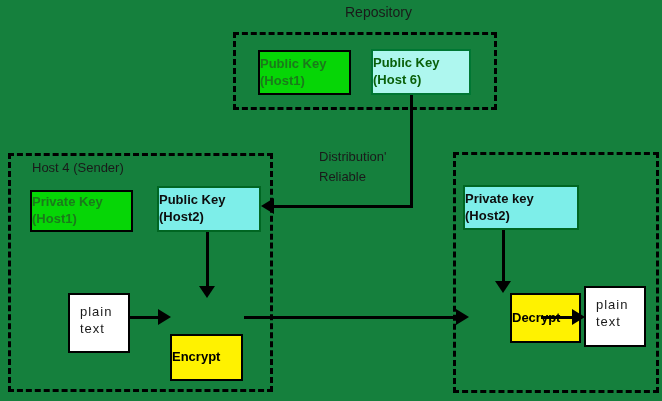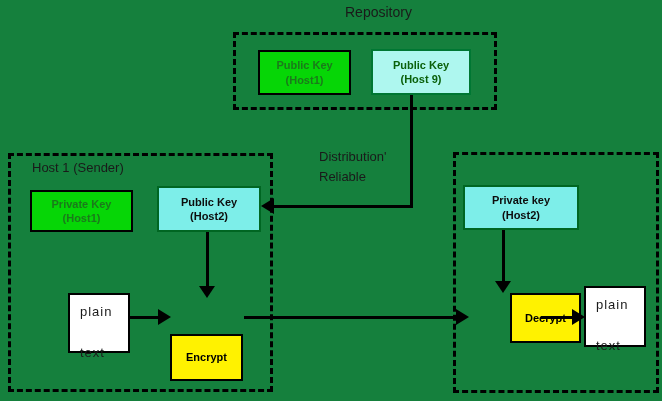--- a/index.html
+++ b/index.html
@@ -3,31 +3,31 @@
 <meta charset="utf-8">
 <style>
   html,body { margin:0; padding:0; background:#ffffff; }
   .canvas {
     position:relative; width:662px; height:401px; background:#15803d;
     font-family:"Liberation Sans", sans-serif; overflow:hidden;
   }
   .dashed-box { position:absolute; border:3px dashed #000; box-sizing:border-box; }
   .node {
     position:absolute; border:2px solid #000; box-sizing:border-box;
-    display:flex; flex-direction:column; align-items:center; justify-content:center;
-    text-align:center; font-size:11px; line-height:1.3;
+    display:flex; flex-direction:column; align-items:flex-start; justify-content:center;
+    text-align:center; font-size:13px; line-height:1.3;
   }
   .green     { background:#06d606; color:#1b7a1b; font-weight:bold; }
   .cyan-pale { background:#aef7ef; color:#0a600a; font-weight:bold; border-color:#073; }
   .cyan      { background:#7deee9; color:#0d0d0d; font-weight:bold; border-color:#062; }
   .yellow    { background:#fff200; color:#000;    font-weight:bold; }
   .white-box {
     background:#fff; color:#1a1a1a; font-weight:normal;
     align-items:flex-start; justify-content:flex-start;
-    padding:9px 0 0 10px; letter-spacing:1px; font-size:13px;gap:24px;
+    padding:9px 0 0 10px; letter-spacing:1px; font-size:13px;
   }
   .label { position:absolute; color:#1a1a1a; font-size:13px; white-space:nowrap; }
   .title14 { font-size:14px; }
   .hline, .vline { position:absolute; background:#000; }
   .arrow { position:absolute; width:0; height:0; }
   .arr-left  { border-top:8px solid transparent; border-bottom:8px solid transparent; border-right:13px solid #000; }
   .arr-right { border-top:8px solid transparent; border-bottom:8px solid transparent; border-left:13px solid #000; }
   .arr-down  { border-left:8px solid transparent; border-right:8px solid transparent; border-top:12px solid #000; }
   .channel-label { line-height:20px; }
 </style>
@@ -40,35 +40,35 @@
 
   <div class="dashed-box" style="left:233px; top:32px; width:264px; height:78px;"></div>
 
   <div class="node green" style="left:258px; top:50px; width:93px; height:45px;">
     <span>Public Key</span>
     <span>(Host1)</span>
   </div>
 
   <div class="node cyan-pale" style="left:371px; top:49px; width:100px; height:46px;">
     <span>Public Key</span>
-    <span>(Host 9)</span>
+    <span>(Host 6)</span>
   </div>
 
   <div class="vline" style="left:410px; top:95px; width:3px; height:113px;"></div>
   <div class="hline" style="left:270px; top:205px; width:142px; height:3px;"></div>
   <div class="arrow arr-left" style="left:261px; top:198px;"></div>
 
   <div class="label channel-label" style="left:319px; top:147px; white-space:normal; width:90px;">
     <div>Distribution'</div>
     <div>Reliable</div>
   </div>
 
   <div class="dashed-box" style="left:8px; top:153px; width:265px; height:239px;"></div>
 
-  <div class="label" style="left:32px; top:160px;">Host 1 (Sender)</div>
+  <div class="label" style="left:32px; top:160px;">Host 4 (Sender)</div>
 
   <div class="node green" style="left:30px; top:190px; width:103px; height:42px;">
     <span>Private Key</span>
     <span>(Host1)</span>
   </div>
 
   <div class="node cyan" style="left:157px; top:186px; width:104px; height:46px;">
     <span>Public Key</span>
     <span>(Host2)</span>
   </div>

